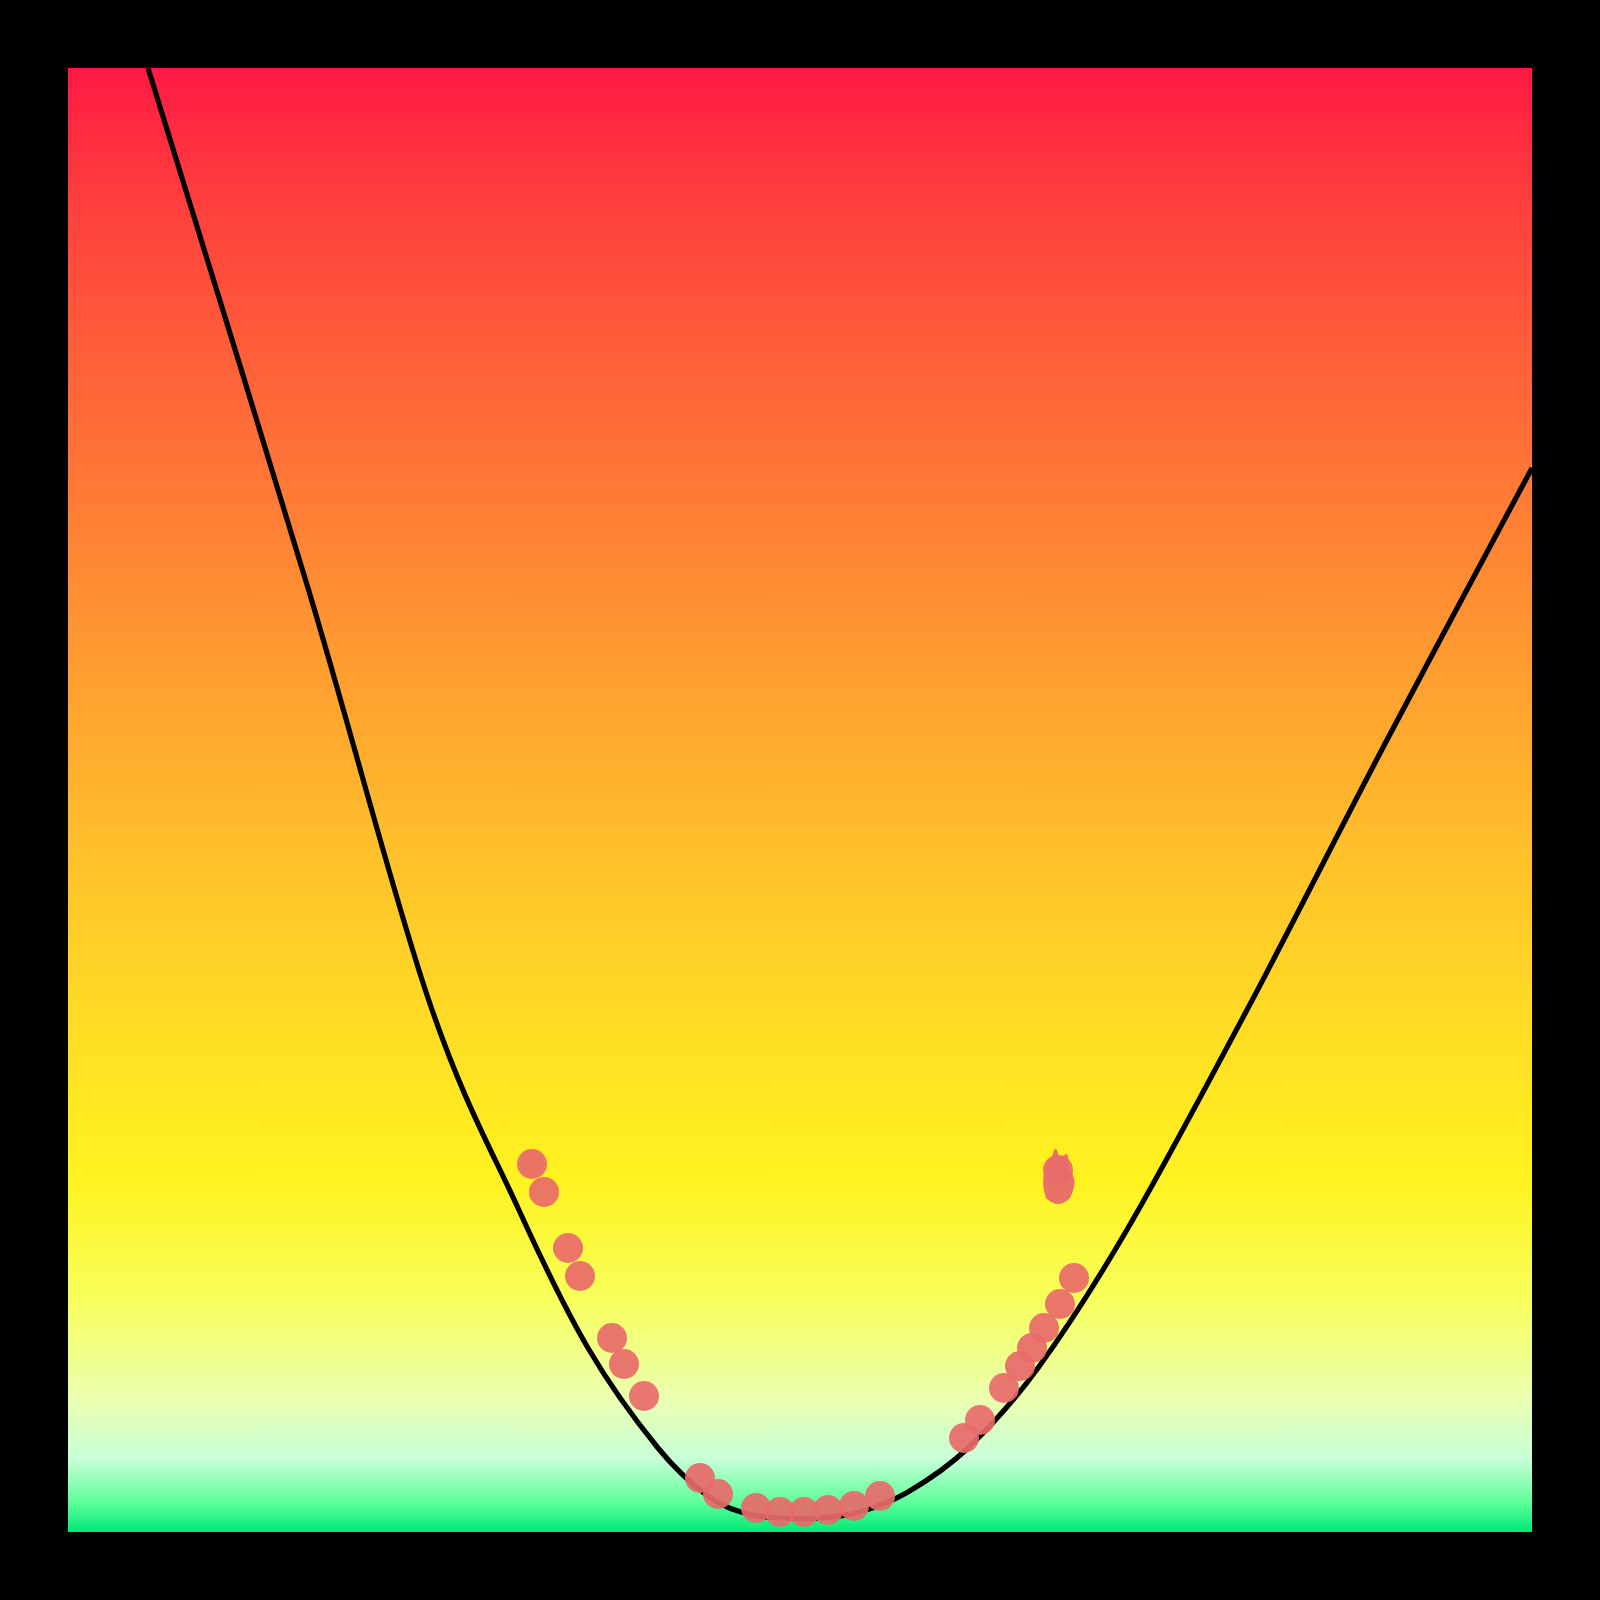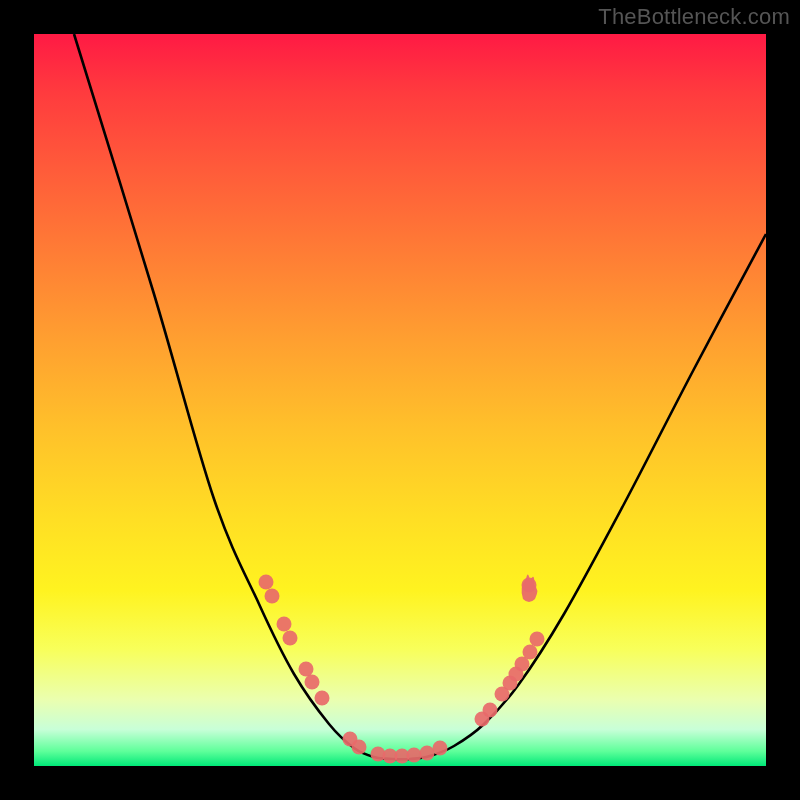--- a/index.html
+++ b/index.html
@@ -58,21 +58,20 @@
     inset: 0;
     width: 100%;
     height: 100%;
     overflow: visible;
   }
 </style>
 </head>
 <body>
 
 <div class="container">
-  <div class="watermark">TheBottleneck.com</div>
 
   <div class="plot-frame">
     <div class="gradient"></div>
     <svg class="curve" viewBox="0 0 732 732" preserveAspectRatio="none">
       <path id="curve-path" fill="none" stroke="#000" stroke-width="2.6" d="M 40 0 C 53.3 43.3, 96.7 182.5, 120 260 C 143.3 337.5, 162.5 413.3, 180 465 C 197.5 516.7, 211.7 540.8, 225 570 C 238.3 599.2, 248.3 620.0, 260 640 C 271.7 660.0, 285.0 677.7, 295 690 C 305.0 702.3, 312.5 708.5, 320 714 C 327.5 719.5, 333.7 721.2, 340 723 C 346.3 724.8, 352.0 724.7, 358 725 C 364.0 725.3, 369.7 725.5, 376 725 C 382.3 724.5, 388.7 724.2, 396 722 C 403.3 719.8, 411.0 717.3, 420 712 C 429.0 706.7, 439.2 700.3, 450 690 C 460.8 679.7, 471.7 668.3, 485 650 C 498.3 631.7, 512.5 610.0, 530 580 C 547.5 550.0, 568.3 510.8, 590 470 C 611.7 429.2, 636.3 380.0, 660 335 C 683.7 290.0, 720.0 222.5, 732 200"></path>
       <g id="markers">
           <circle cx="232" cy="548" r="7.5" fill="#e86a6a" fill-opacity="0.92"></circle>
           <circle cx="238" cy="562" r="7.5" fill="#e86a6a" fill-opacity="0.92"></circle>
           <circle cx="250" cy="590" r="7.5" fill="#e86a6a" fill-opacity="0.92"></circle>
           <circle cx="256" cy="604" r="7.5" fill="#e86a6a" fill-opacity="0.92"></circle>

